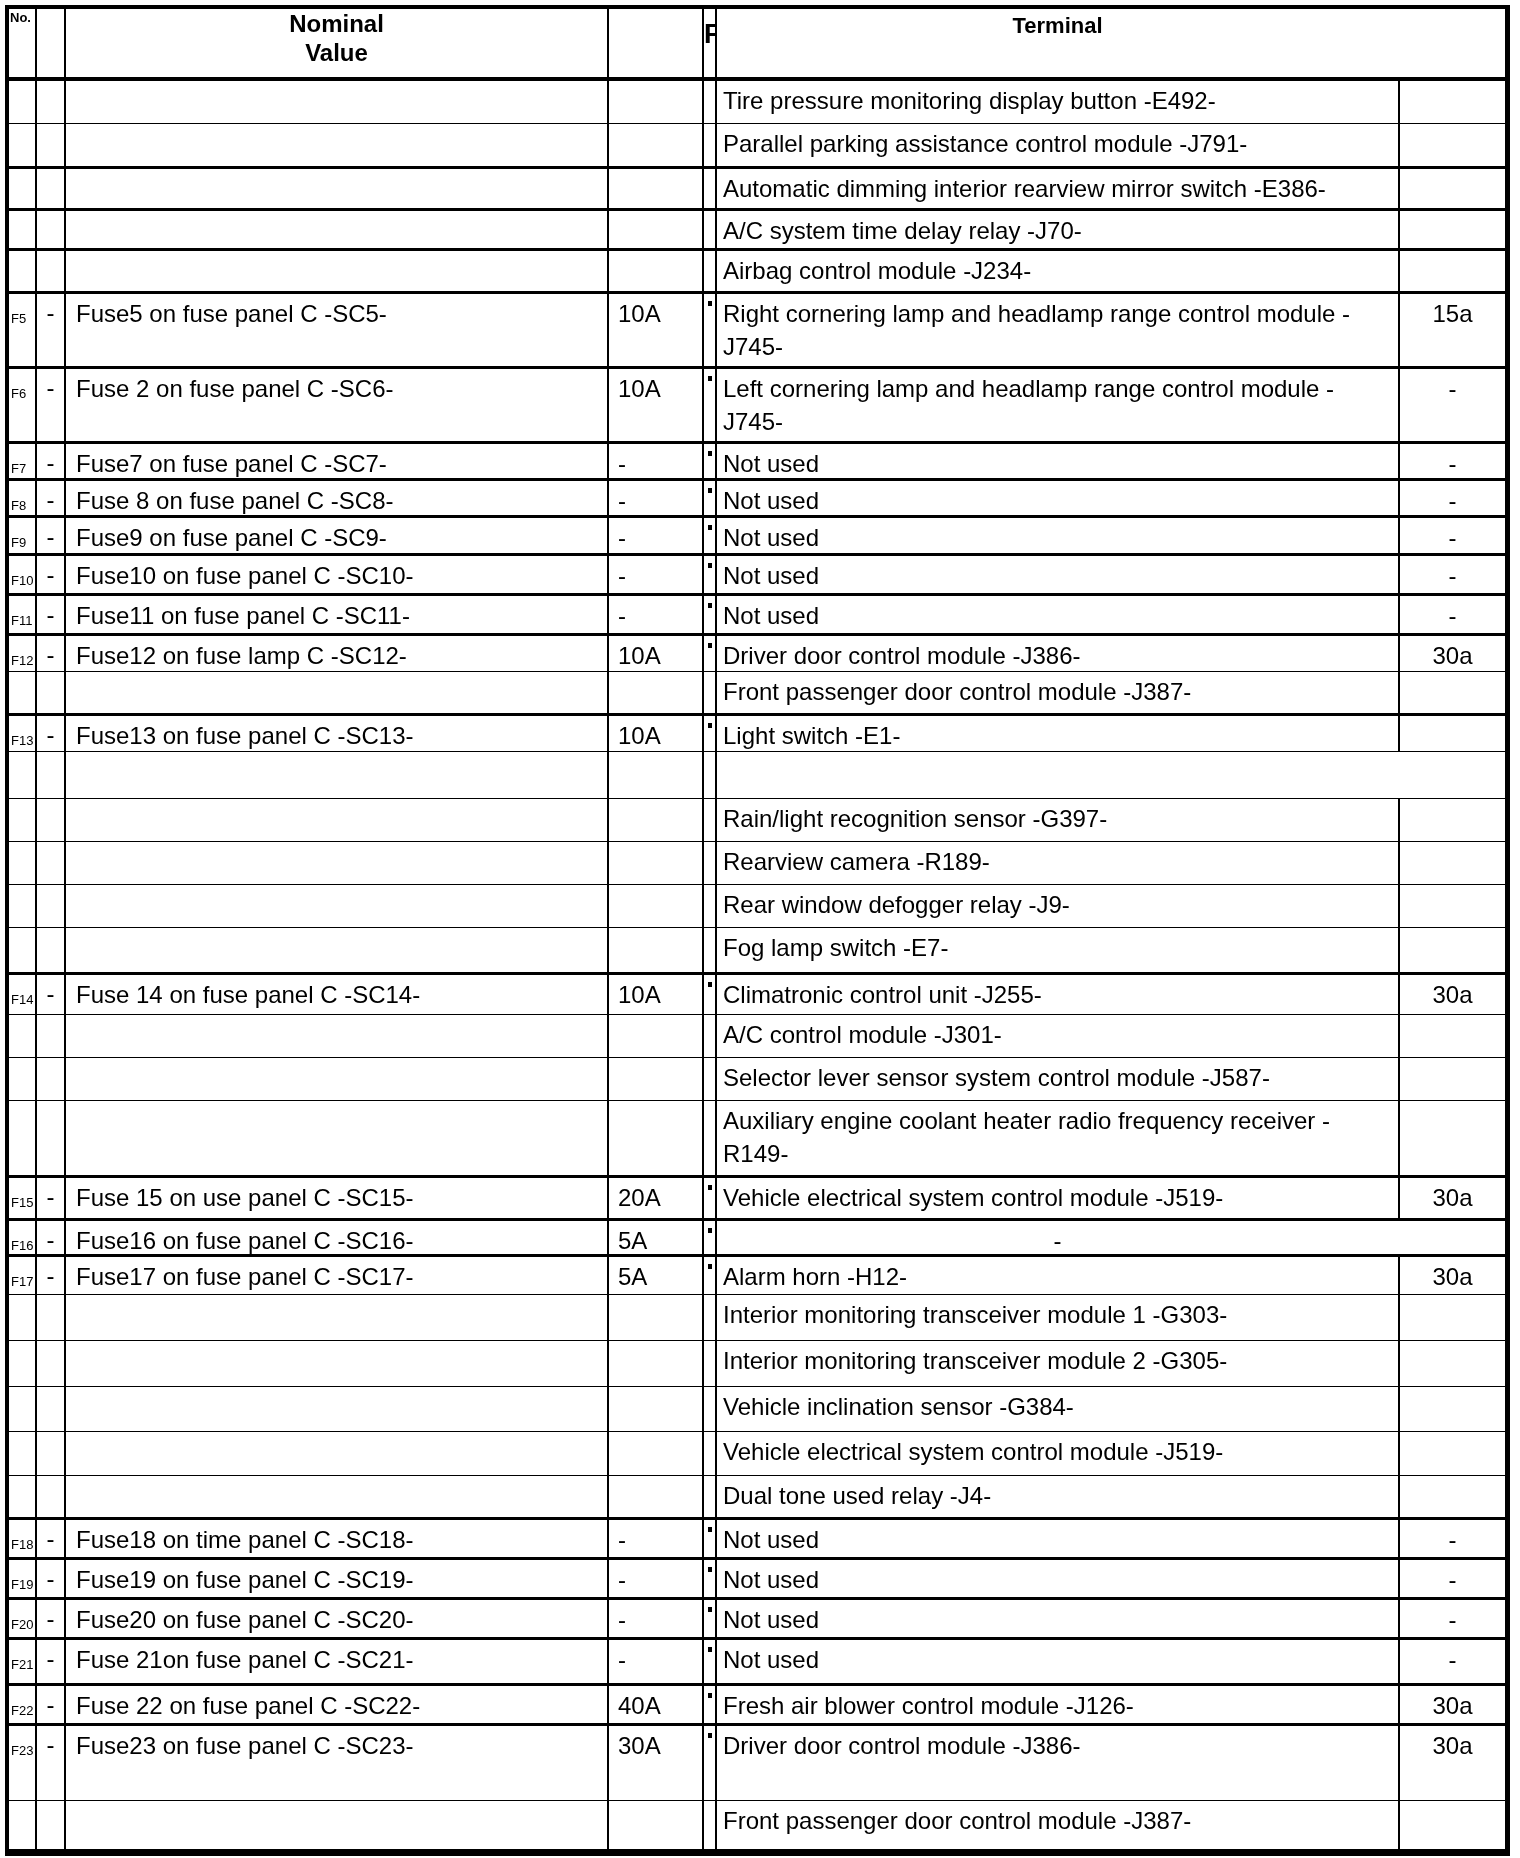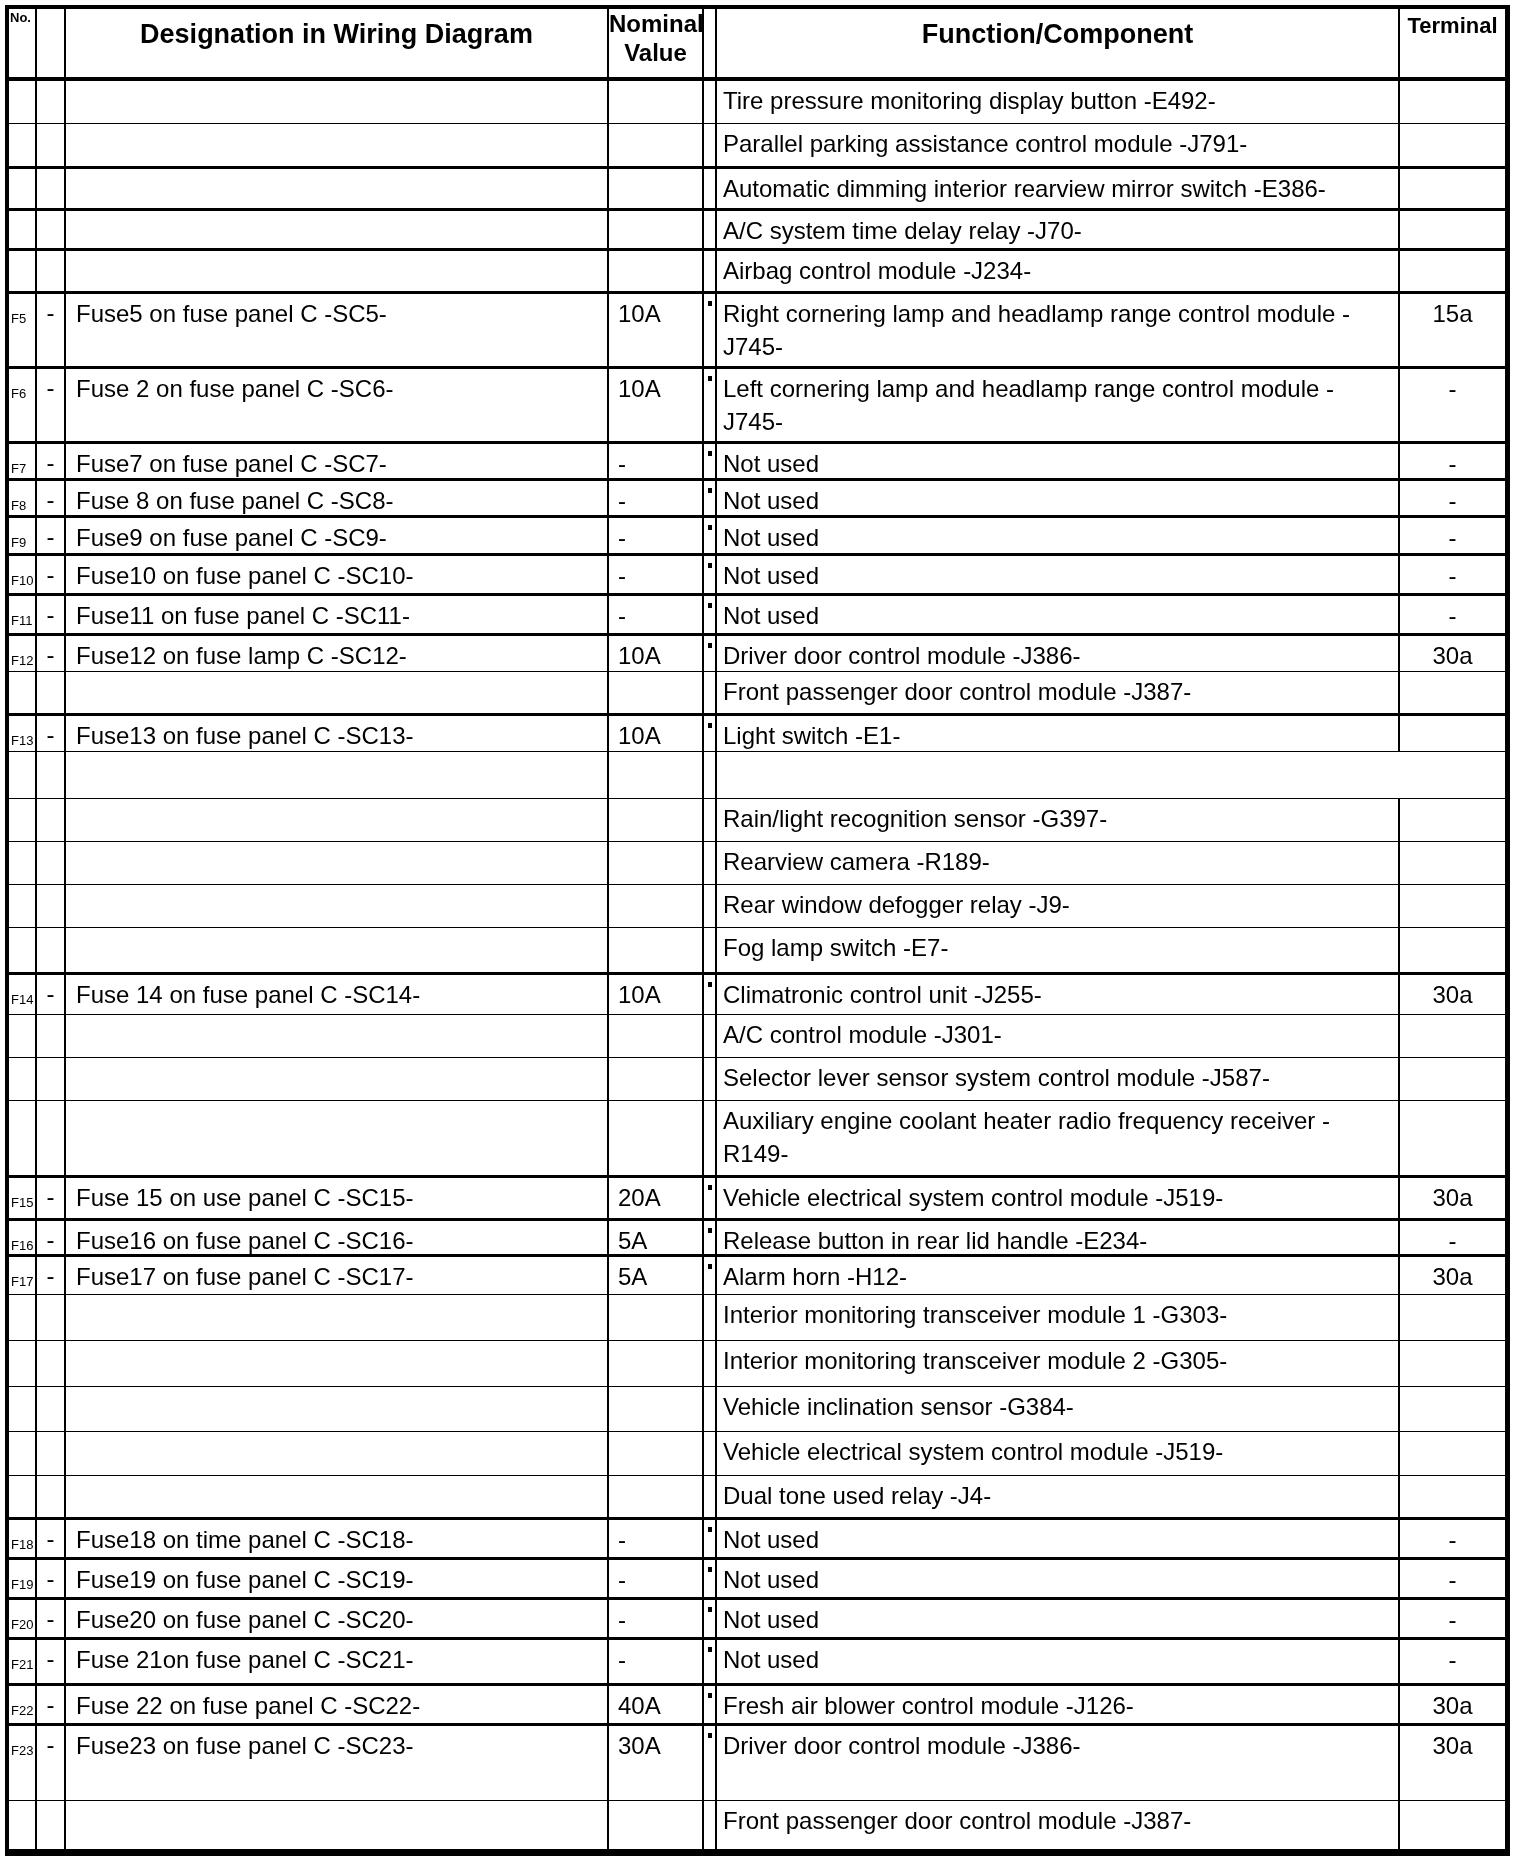--- a/index.html
+++ b/index.html
@@ -40,21 +40,20 @@
   .c-ter  { text-align:center; padding-top:3px; }
 </style>
 </head>
 <body>
 
 <div class="page">
   <div class="ftable">
     <div class="hrow">
       <div class="c h-no">No.</div>
       <div class="c"></div>
-      <div class="c h-des">Designation in Wiring Diagram</div>
       <div class="c h-nom">
         <div>Nominal</div>
         <div>Value</div>
       </div>
       <div class="c"></div>
       <div class="c h-fun">Function/Component</div>
       <div class="c h-ter">Terminal</div>
     </div>
     <div id="tbody">
         <div class="trow" style="height: 42px; border-top-width: 0px;">
@@ -304,21 +303,20 @@
           <div class="c c-ter">30a</div>
         </div>
         <div class="trow thick" style="height: 36px;">
           <div class="c c-no"><span class="fuse-no">F16</span></div>
           <div class="c c-dash">-</div>
           <div class="c c-des">Fuse16 on fuse panel C -SC16-</div>
           <div class="c c-nom">5A</div>
           <div class="c c-gap">
             <span class="tick"></span>
           </div>
-          <div class="c c-fun">Release button in rear lid handle -E234-</div>
           <div class="c c-ter">-</div>
         </div>
         <div class="trow thick" style="height: 40px;">
           <div class="c c-no"><span class="fuse-no">F17</span></div>
           <div class="c c-dash">-</div>
           <div class="c c-des">Fuse17 on fuse panel C -SC17-</div>
           <div class="c c-nom">5A</div>
           <div class="c c-gap">
             <span class="tick"></span>
           </div>

